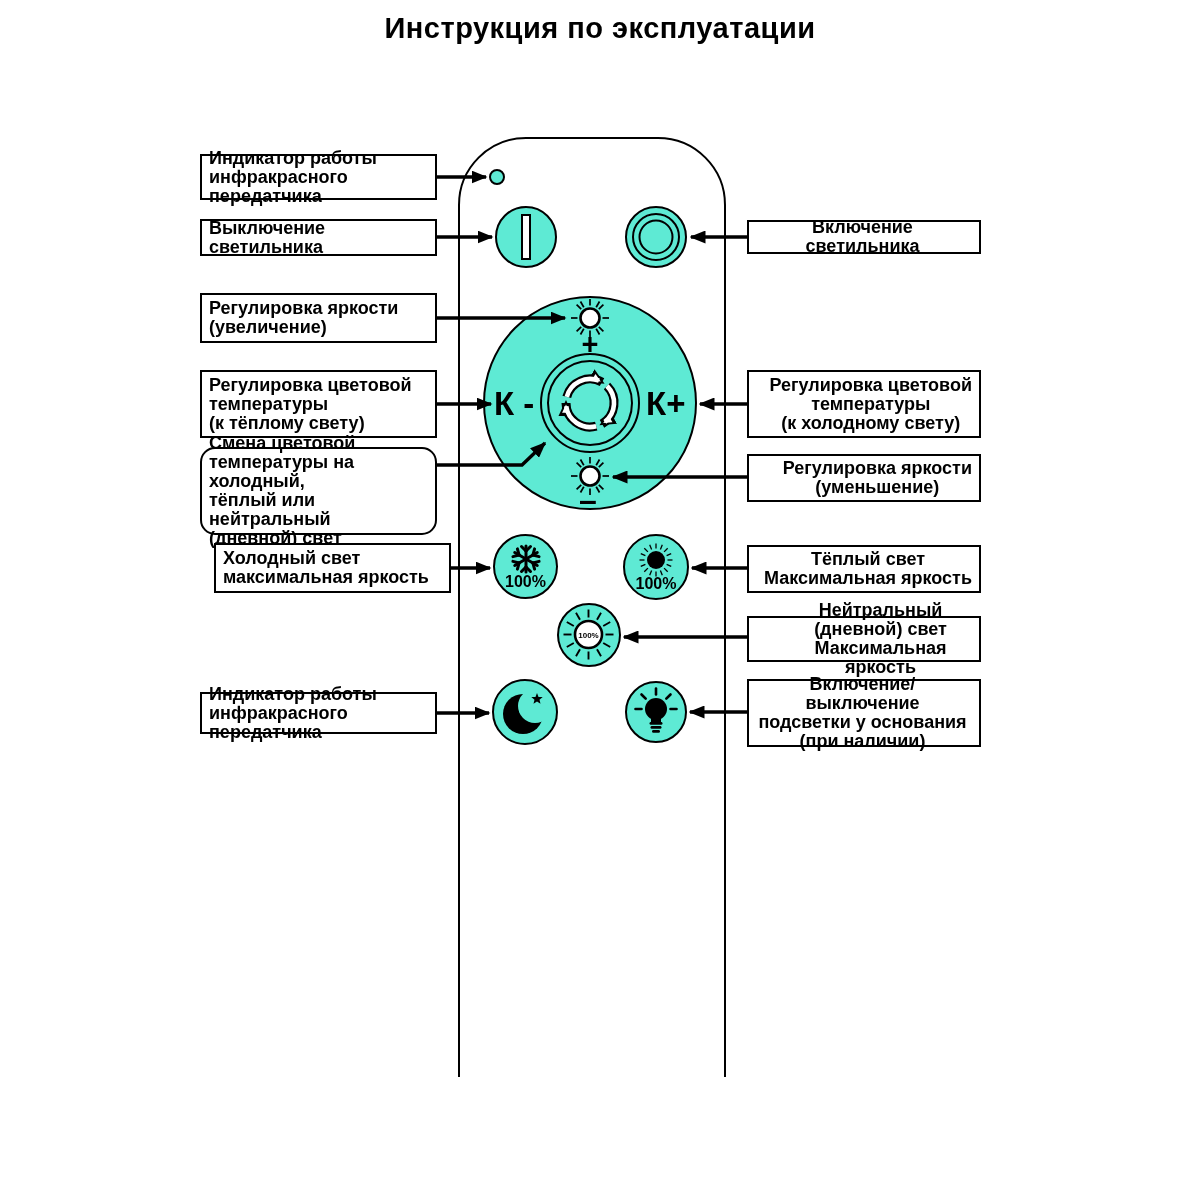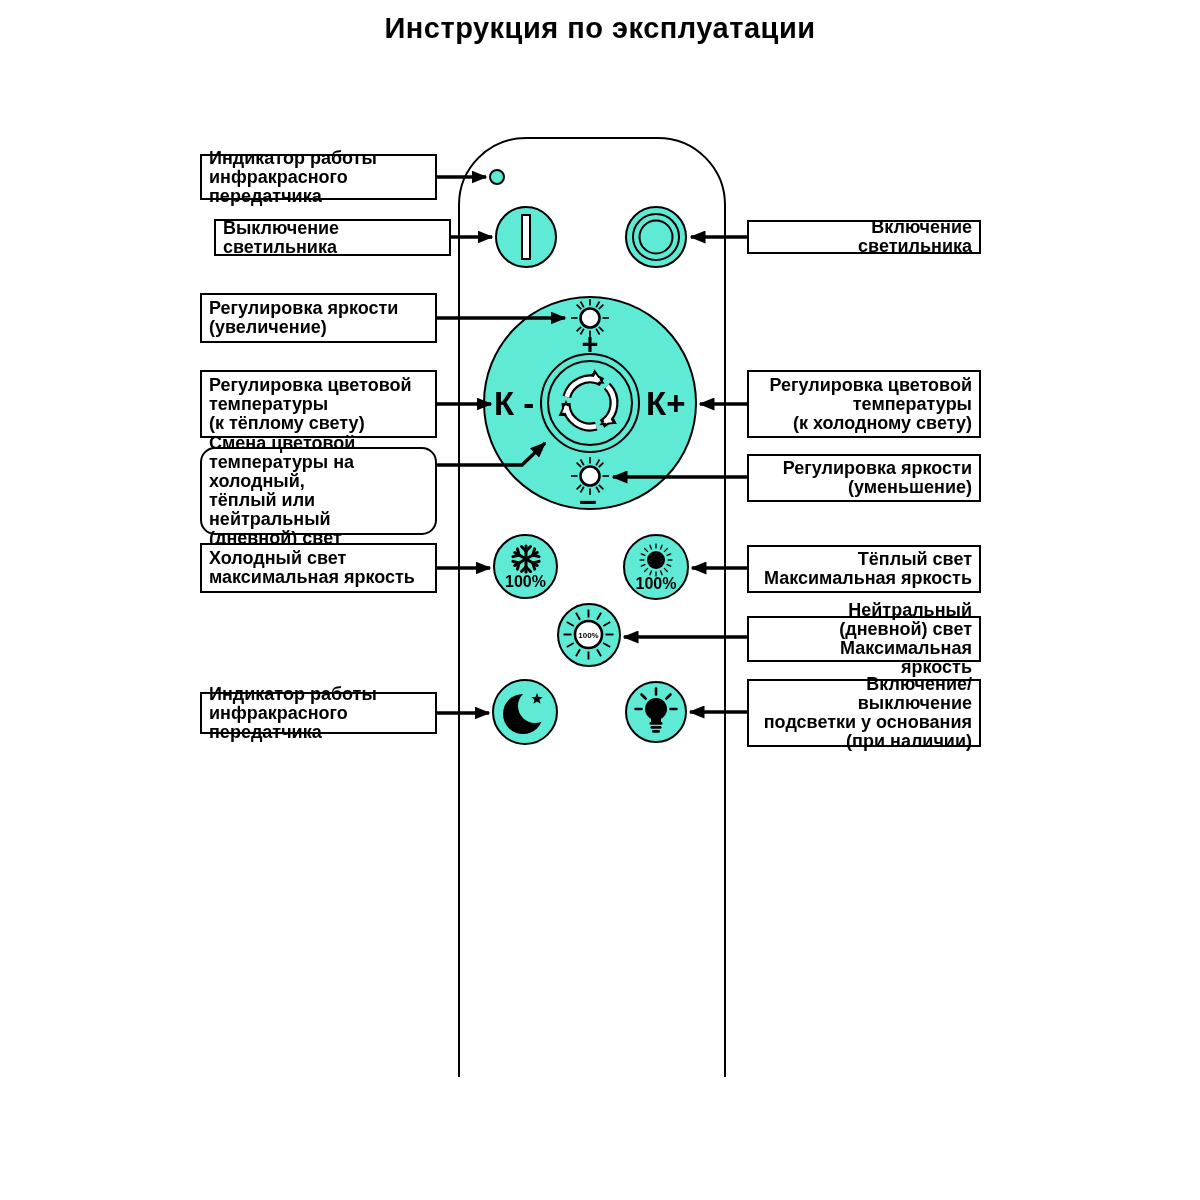--- a/index.html
+++ b/index.html
@@ -22,21 +22,21 @@
   .circle{
     position:absolute;border:2.5px solid #000;border-radius:50%;
     background:#5eead4;box-sizing:border-box;
   }
   .lbox,.rbox{
     position:absolute;border:2.5px solid #000;background:#fff;box-sizing:border-box;
     font-size:18px;font-weight:bold;line-height:19px;
     display:flex;align-items:center;white-space:pre-line;z-index:6;
   }
   .lbox{left:200px;width:237px;justify-content:flex-start;padding-left:7px;padding-right:4px;text-align:left;}
-  .rbox{left:747px;width:234px;justify-content:flex-end;padding-right:7px;padding-left:4px;text-align:right;}
+  .rbox{left:747px;width:234px;justify-content:flex-end;padding-right:7px;padding-left:4px;text-align:center;}
   .ktext{
     position:absolute;font-size:33px;font-weight:bold;line-height:36px;z-index:3;
   }
   .pm{
     position:absolute;font-weight:bold;text-align:center;z-index:3;
   }
   .btncontent{
     display:flex;flex-direction:column;align-items:center;justify-content:center;
     width:100%;height:100%;
   }
@@ -231,31 +231,31 @@
         <line x1="10.3" y1="-13.3" x2="14.5" y2="-17.5"></line>
         <line x1="-10.3" y1="-13.3" x2="-14.5" y2="-17.5"></line>
         <line x1="14.5" y1="-3" x2="20.5" y2="-3"></line>
         <line x1="-14.5" y1="-3" x2="-20.5" y2="-3"></line>
       </g>
     </svg>
   </div>
 
   <div class="lbox" style="top:154px;height:46px;"><span>Индикатор работы
 инфракрасного передатчика</span></div>
-  <div class="lbox" style="top:219px;height:37px;margin-left:14px;"><span>Выключение светильника</span></div>
+  <div class="lbox" style="top:219px;height:37px;"><span>Выключение светильника</span></div>
   <div class="lbox" style="top:293px;height:50px;"><span>Регулировка яркости
 (увеличение)</span></div>
   <div class="lbox" style="top:370px;height:68px;"><span>Регулировка цветовой
 температуры
 (к тёплому свету)</span></div>
   <div class="lbox" style="top:447px;height:88px;border-radius:15px;"><span>Смена цветовой
 температуры на холодный,
 тёплый или нейтральный
 (дневной) свет</span></div>
-  <div class="lbox" style="top:543px;height:50px;"><span>Холодный свет
+  <div class="lbox" style="top:543px;height:50px;margin-left:14px;"><span>Холодный свет
 максимальная яркость</span></div>
   <div class="lbox" style="top:692px;height:42px;"><span>Индикатор работы
 инфракрасного передатчика</span></div>
 
   <div class="rbox" style="top:220px;height:34px;"><span>Включение светильника</span></div>
   <div class="rbox" style="top:370px;height:68px;"><span>Регулировка цветовой
 температуры
 (к холодному свету)</span></div>
   <div class="rbox" style="top:454px;height:48px;"><span>Регулировка яркости
 (уменьшение)</span></div>

